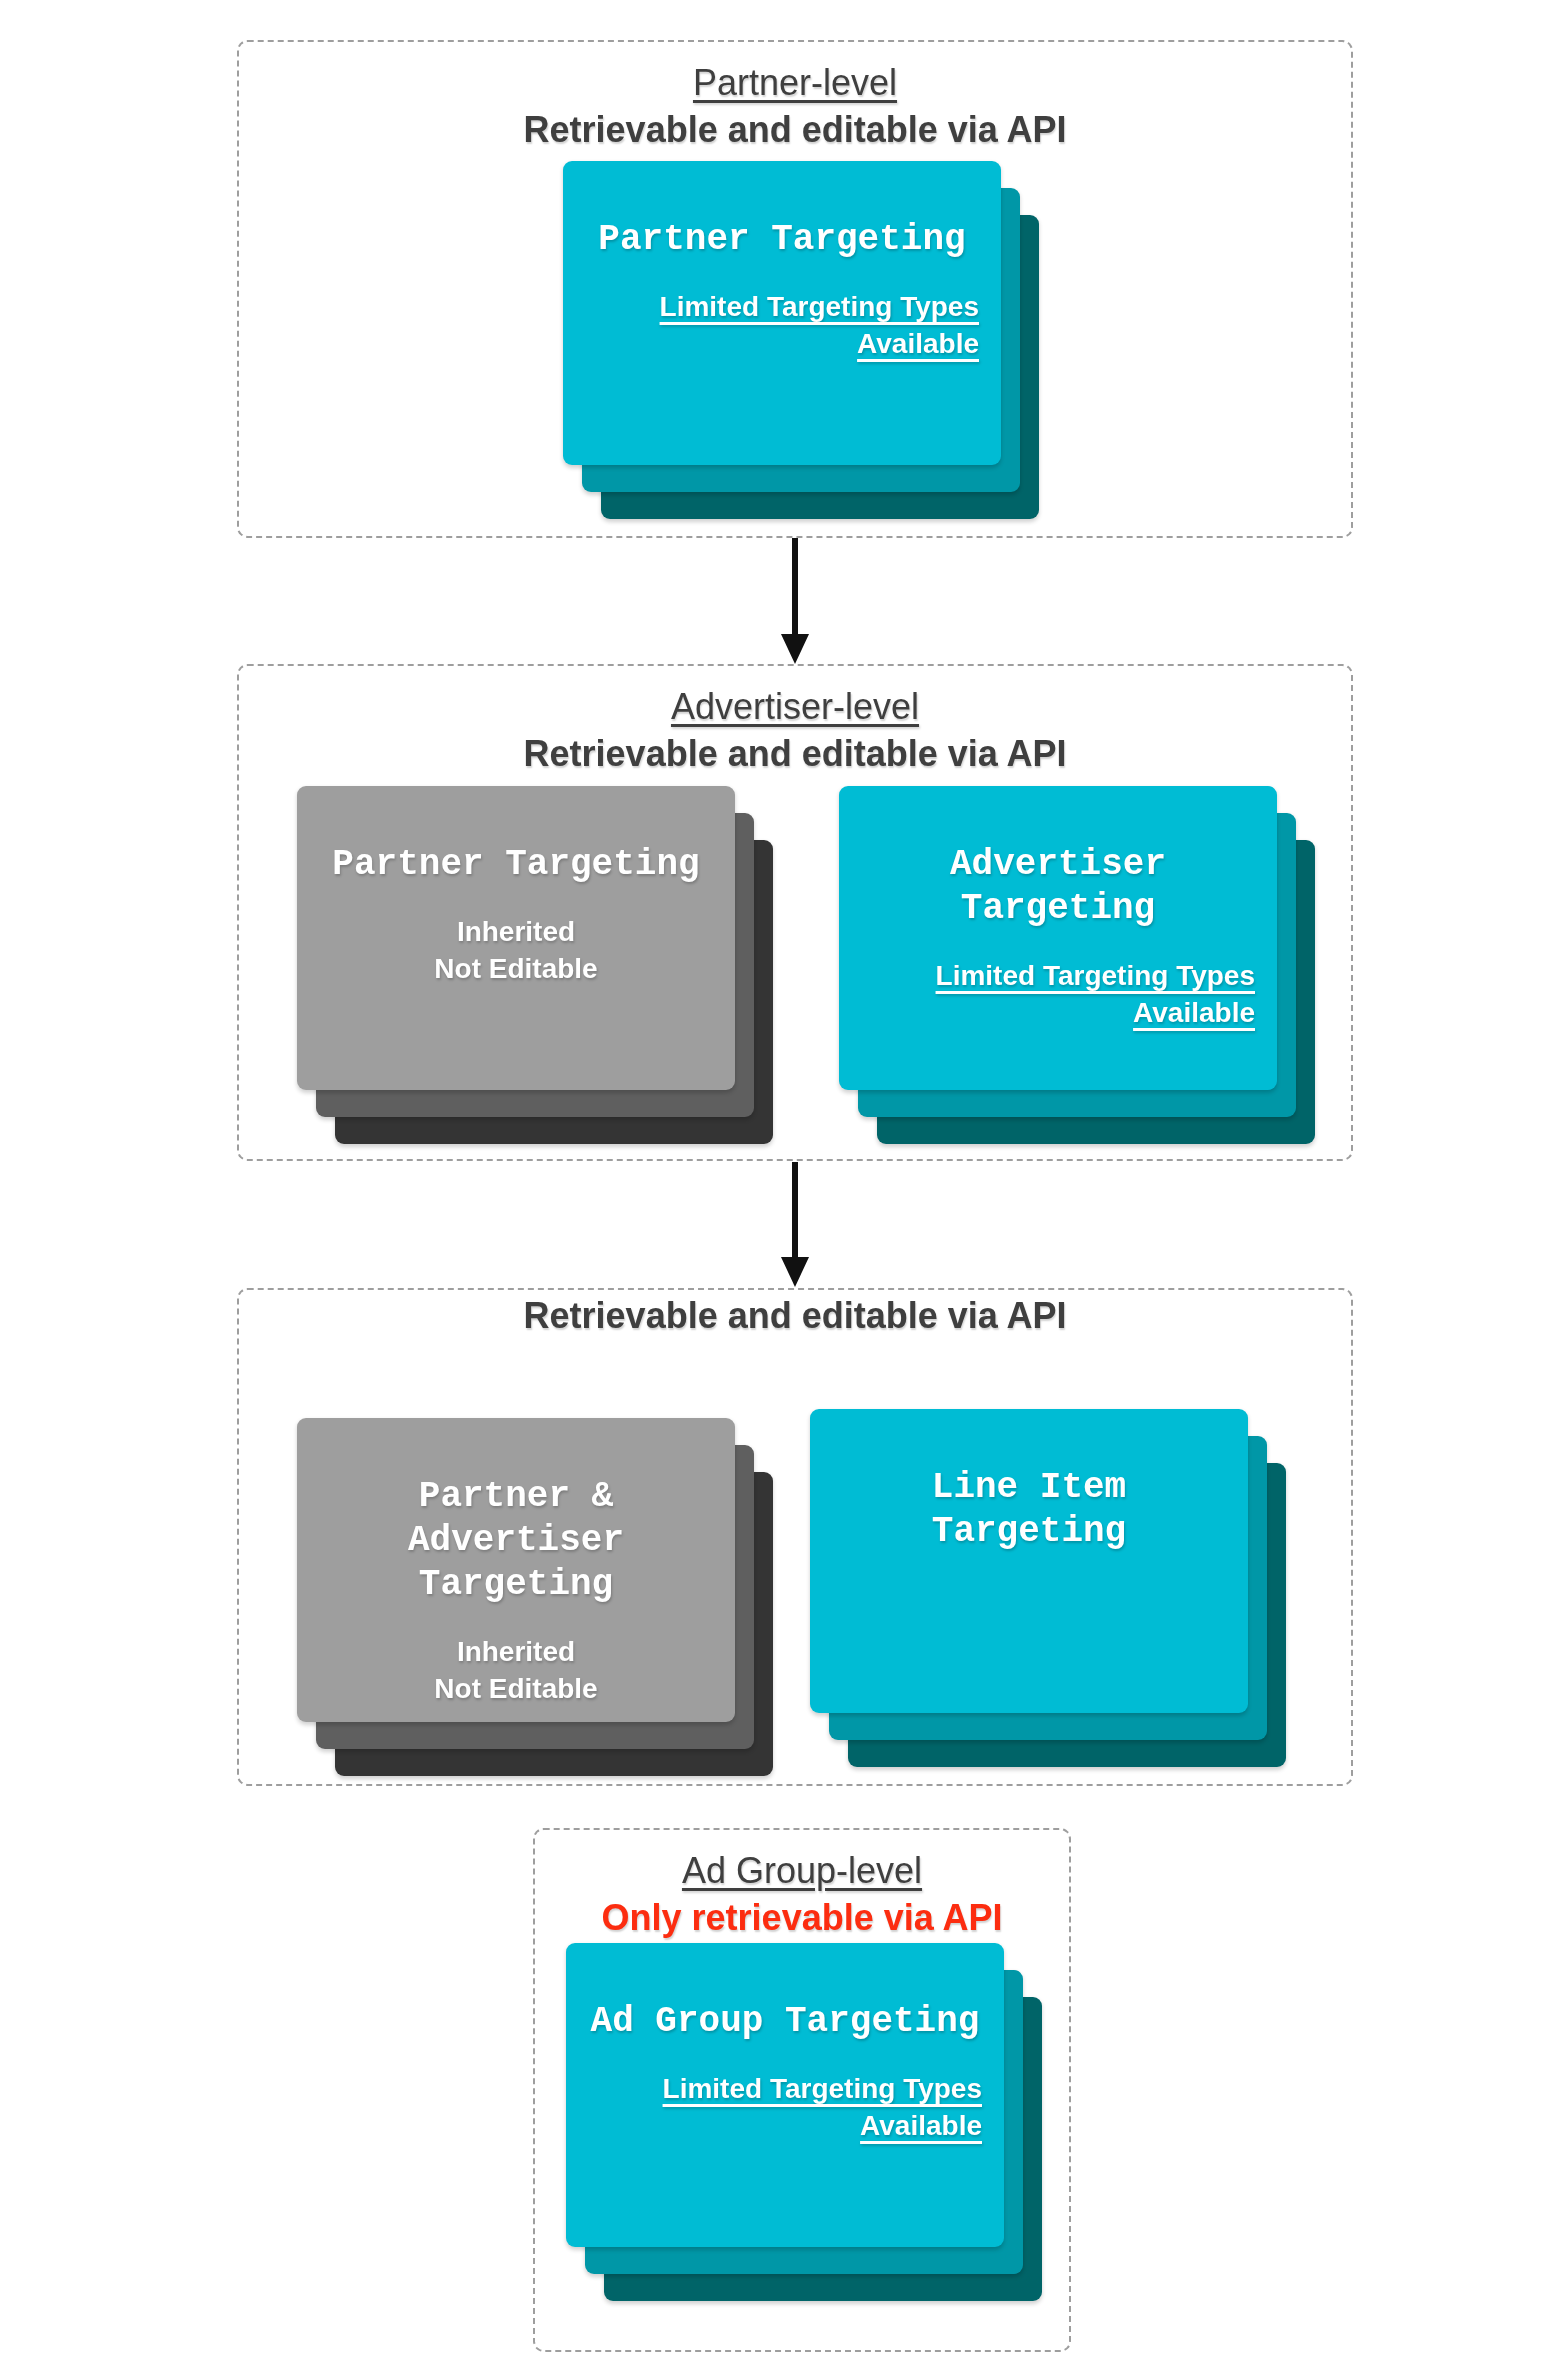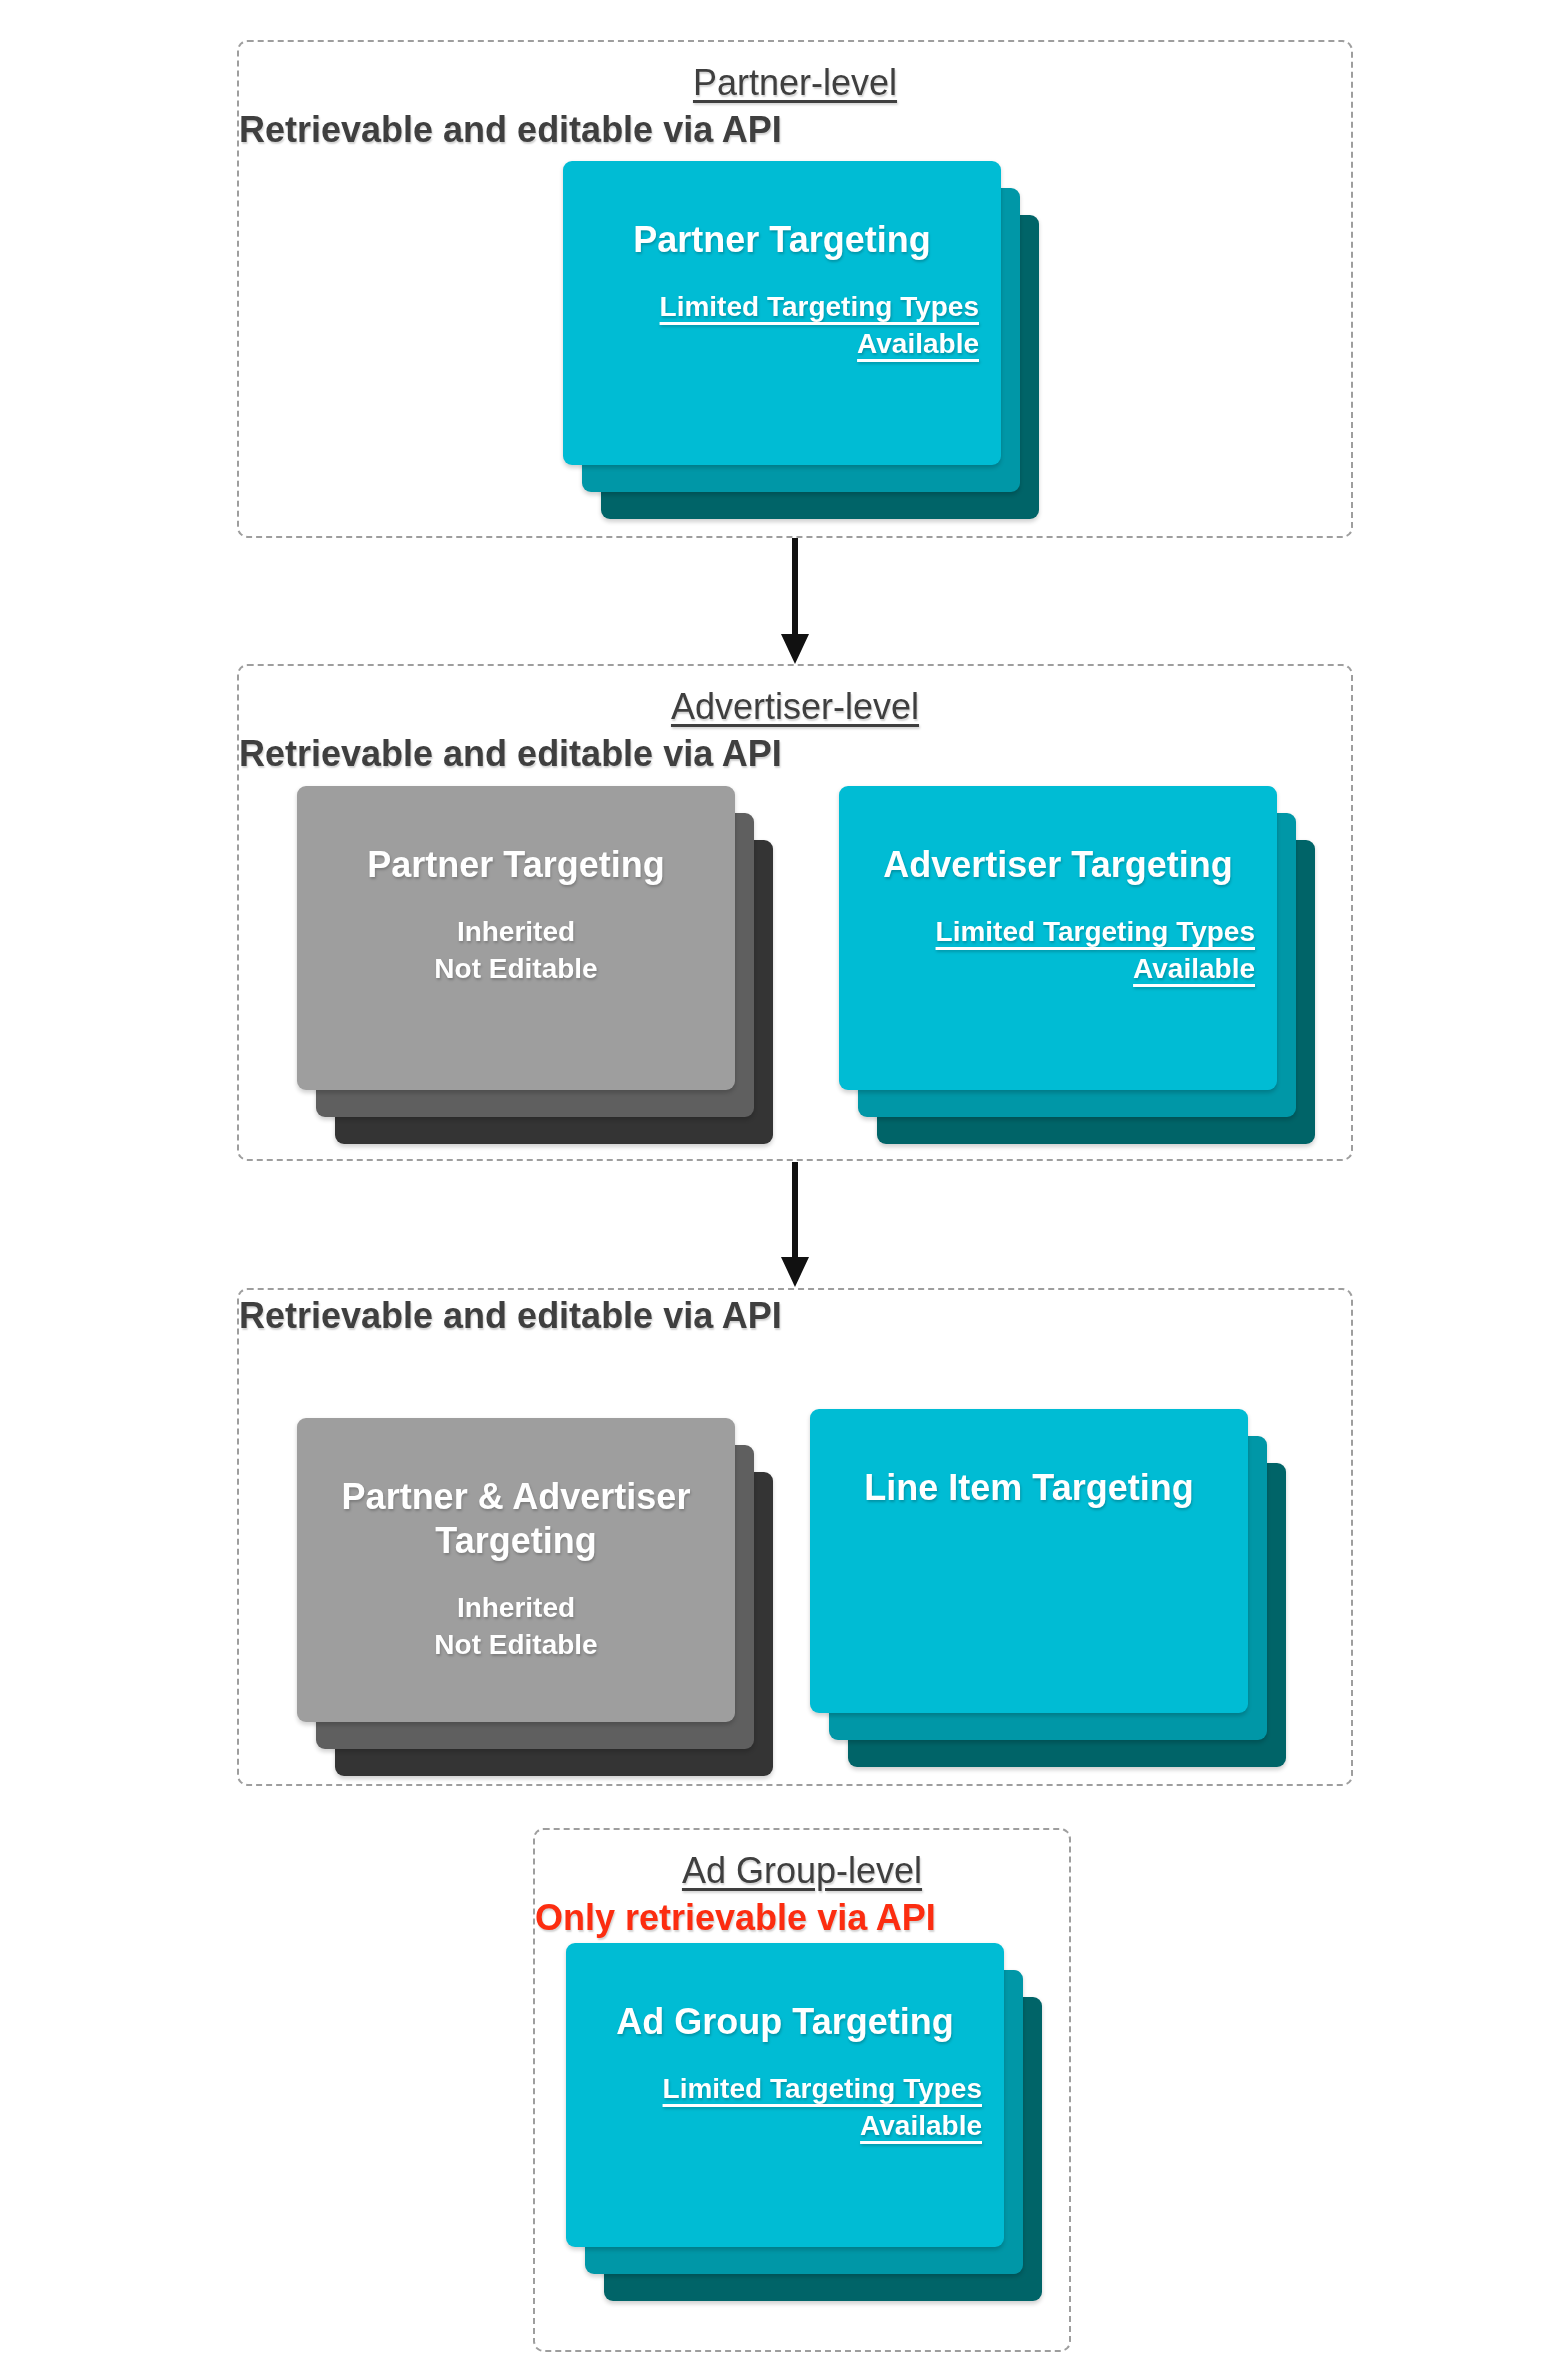--- a/index.html
+++ b/index.html
@@ -13,21 +13,21 @@
   .s3 { left:237px; top:1288px; width:1116px; height:498px; }
   .s4 { left:533px; top:1828px; width:538px;  height:524px; }
 
   .section-title {
     margin-top:19.6px; text-align:center;
     font-size:36px; font-weight:400; color:#3f3f3f;
     text-decoration:underline; text-decoration-thickness:2.7px; text-underline-offset:5.4px;
     text-shadow:0.9px 1.8px 1.8px rgba(0,0,0,0.18);
   }
   .section-sub {
-    margin-top:5.4px; 
+    margin-top:5.4px; text-align:center;
     font-size:36px; font-weight:700; color:#3f3f3f;
     text-shadow:0.9px 1.8px 1.8px rgba(0,0,0,0.18);
   }
   .section-sub.red { color:#fc2d10; }
 
   
   .stack { position:absolute; width:475px; height:357px; }
   .layer { position:absolute; width:438px; height:304px; border-radius:9px;
            box-shadow:0 2.7px 4.5px rgba(0,0,0,0.18); }
   .layer.l1 { left:0;    top:0;    z-index:3; }
@@ -39,20 +39,21 @@
   .gray .l1 { background:#9e9e9e; }
   .gray .l2 { background:#5f5f5f; }
   .gray .l3 { background:#343434; }
 
   .layer.l1 { display:flex; flex-direction:column; align-items:center;
               padding:57px 22px 0 22px; box-sizing:border-box; }
   .card-title {
     font-size:36px; font-weight:700; color:#ffffff; text-align:center;
     line-height:1.22; margin-bottom:27px;
     text-shadow:0.9px 1.8px 2.7px rgba(0,0,0,0.22);
+    font-family:Liberation Mono, monospace;
   }
   .card-body {
     font-size:28px; font-weight:700; color:#ffffff; text-align:center;
     line-height:1.32; white-space:pre-line;
     text-shadow:0.9px 1.8px 2.7px rgba(0,0,0,0.22);
   }
   .card-body.underlined { text-decoration:underline; text-decoration-thickness:2.7px; text-underline-offset:6.3px;text-align:right; }
 
   
   .stack-p   { left:563px; top:161px; }

